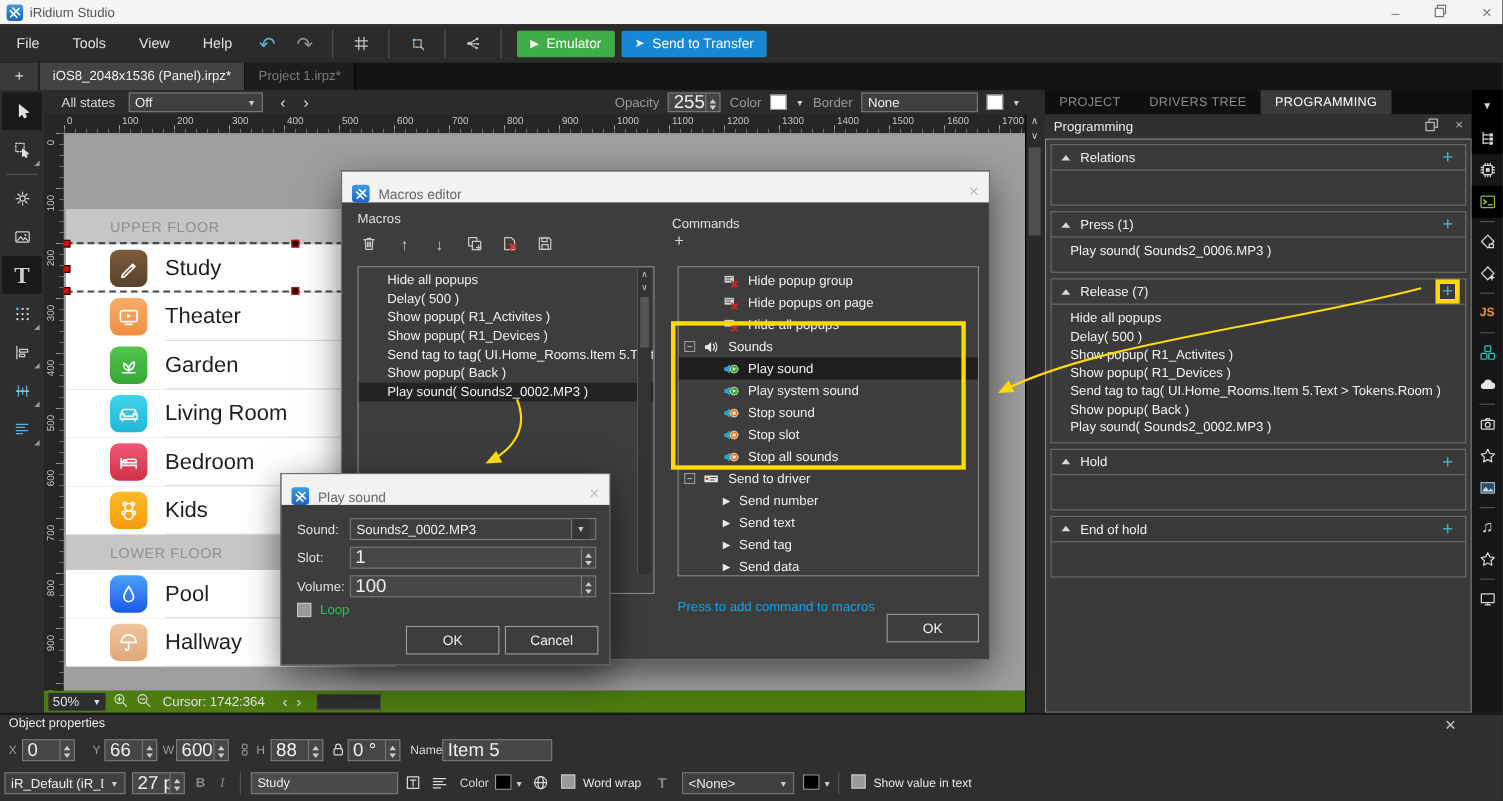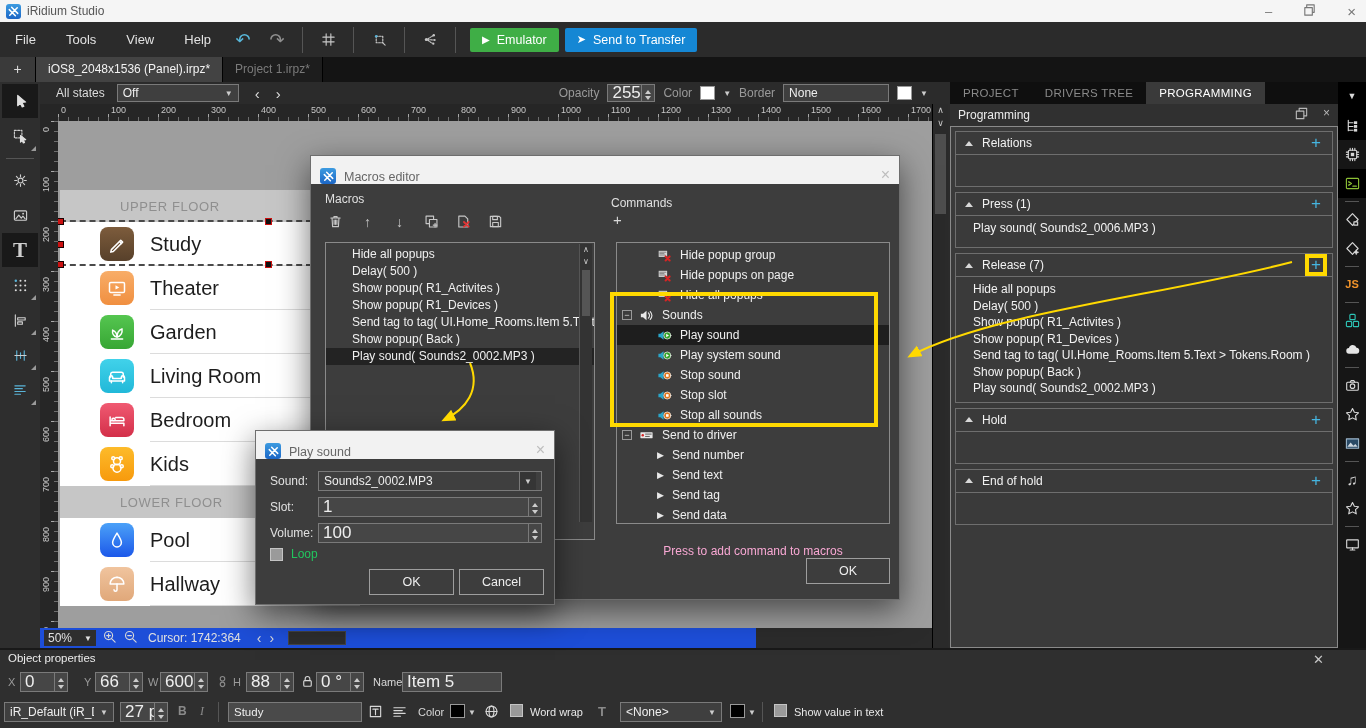--- a/index.html
+++ b/index.html
@@ -58,31 +58,31 @@
 #hruler{left:58px;top:104px;width:874px;height:17px;background:#262626;overflow:hidden;
  background-image:repeating-linear-gradient(90deg,#6e6e6e 0 1px,transparent 1px 10px),repeating-linear-gradient(90deg,#a8a8a8 0 1px,transparent 1px 50px);
  background-size:100% 4px,100% 7px;background-position:left bottom,left bottom;background-repeat:no-repeat}
 #hruler span{position:absolute;top:1px;font-size:9px;color:#c8c8c8}
 #vruler{left:40px;top:121px;width:18px;height:507px;background:#262626;overflow:hidden;
  background-image:repeating-linear-gradient(180deg,#6e6e6e 0 1px,transparent 1px 10px),repeating-linear-gradient(180deg,#a8a8a8 0 1px,transparent 1px 50px);
  background-size:4px 100%,7px 100%;background-position:right top,right top;background-repeat:no-repeat}
 #vruler span{position:absolute;left:1px;font-size:9px;color:#c8c8c8;writing-mode:vertical-rl;transform:rotate(180deg)}
 #canvas{left:58px;top:121px;width:874px;height:507px;background:#9e9e9e;overflow:hidden}
 #roomlist{position:absolute;left:2px;top:69px;width:300px}
-.rsec{height:32px;background:#c6c6c6;color:#8f8f8f;font-size:13px;letter-spacing:.6px;display:flex;align-items:center;padding-left:60px}
+.rsec{height:32px;background:#c6c6c6;color:#8f8f8f;font-size:13px;letter-spacing:.6px;display:flex;align-items:center;padding-left:40px}
 .rrow{height:44px;background:#fff;display:flex;align-items:center;padding-left:40px;position:relative}
 .rrow::after{content:'';position:absolute;left:90px;right:0;bottom:0;height:1px;background:#dcdcdc}
 .ricon{width:34px;height:34px;border-radius:8px;color:#fff;display:flex;align-items:center;justify-content:center;flex:none}
 .ricon svg{width:20px;height:20px}
 .rlabel{font-size:20px;color:#1d1d1d;margin-left:16px}
 .rchev{position:absolute;right:14px;color:#b8b8b8;font-size:22px;top:8px}
 #selbox{position:absolute;left:2px;top:99px;width:252px;height:46px;border-top:2px dashed #4a4a4a;border-bottom:2px dashed #4a4a4a;pointer-events:none}
 .handle{position:absolute;width:7px;height:7px;background:#cc1111;border:1px solid #1a0000}
 .handle.dark{background:#111;border-color:#cc1111}
-#canvas-status{left:40px;top:628px;width:716px;height:20px;background:#1d4ed8;display:flex;align-items:center;gap:6px;padding-left:4px;color:#e0e0e0;font-size:12px}
+#canvas-status{left:40px;top:628px;width:892px;height:20px;background:#4d7c0f;display:flex;align-items:center;gap:6px;padding-left:4px;color:#e0e0e0;font-size:12px}
 #zoomdd{width:52px;height:16px;background:#2e2e2e;display:flex;align-items:center;padding:0 4px;gap:4px}
 #canvas-status .mag{color:#d8d8d8}
 #cursorpos{margin-left:4px}
 #canvas-status .navchev{margin-left:10px;font-size:14px}
 #statusbox{width:58px;height:14px;background:#2e2e2e;border:1px solid #444;margin-left:8px}
 #vscroll{left:932px;top:104px;width:16px;height:544px;background:#2a2a2a;border-left:1px solid #000}
 #vscroll .arr{display:block;text-align:center;color:#c8c8c8;font-size:9px;height:13px;line-height:13px}
 #vscroll .thumb{position:absolute;left:2px;right:2px;top:30px;height:80px;background:#4e4e4e}
 
 
@@ -99,21 +99,21 @@
 .mitem.sel{background:#232323}
 #cmdplus{position:absolute;left:302px;top:55px;color:#d8d8d8;font-size:15px}
 #cmdtree{position:absolute;left:305px;top:86px;width:274px;height:282px;border:1px solid #8a8a8a;overflow:hidden;padding-top:2px}
 .titem{height:20px;display:flex;align-items:center;gap:8px;font-size:12px;color:#f0f0f0;position:relative;white-space:nowrap;padding-left:40px}
 .titem.grp{padding-left:22px}
 .titem.sel{background:#1e1e1e}
 .expander{position:absolute;left:5px;top:5px;width:10px;height:10px;border:1px solid #9a9a9a;color:#ddd;font-size:9px;line-height:8px;text-align:center;background:#3d3d3d}
 #treescroll{position:absolute;right:307px;top:88px;width:13px;height:278px;background:#333;border-left:1px solid #555}
 #treescroll .arr{display:block;text-align:center;color:#ccc;font-size:8px;height:12px;line-height:12px}
 #treescroll .thumb{position:absolute;left:2px;right:2px;top:26px;height:46px;background:#555}
-#macrohint{position:absolute;left:305px;top:388px;width:274px;text-align:center;color:#f9a8d4;font-size:12px}
+#macrohint{position:absolute;left:305px;top:388px;width:274px;text-align:left;color:#0ea5e9;font-size:12px}
 .dlgbtn{position:absolute;height:26px;border:1px solid #9e9e9e;background:#3d3d3d;color:#eee;font-size:12.5px;display:flex;align-items:center;justify-content:center}
 #macros-ok{left:495px;top:402px;width:84px}
 #ps-dialog{left:255px;top:430px;width:300px;height:175px;z-index:30}
 .psrow{position:absolute;left:0;width:100%;height:20px}
 .psrow .flbl{position:absolute;left:14px;top:3px;color:#e0e0e0;font-size:12px}
 .psrow .fctl{position:absolute;left:62px;right:12px;top:0;height:20px}
 .psrow .dd,.psrow .spinbox{height:20px}
 #loop-row{position:absolute;left:14px;top:116px;display:flex;align-items:center;gap:8px}
 .cb{width:13px;height:13px;background:#9a9a9a;border:1px solid #c4c4c4;flex:none}
 #ps-ok{left:113px;top:138px;width:85px}

